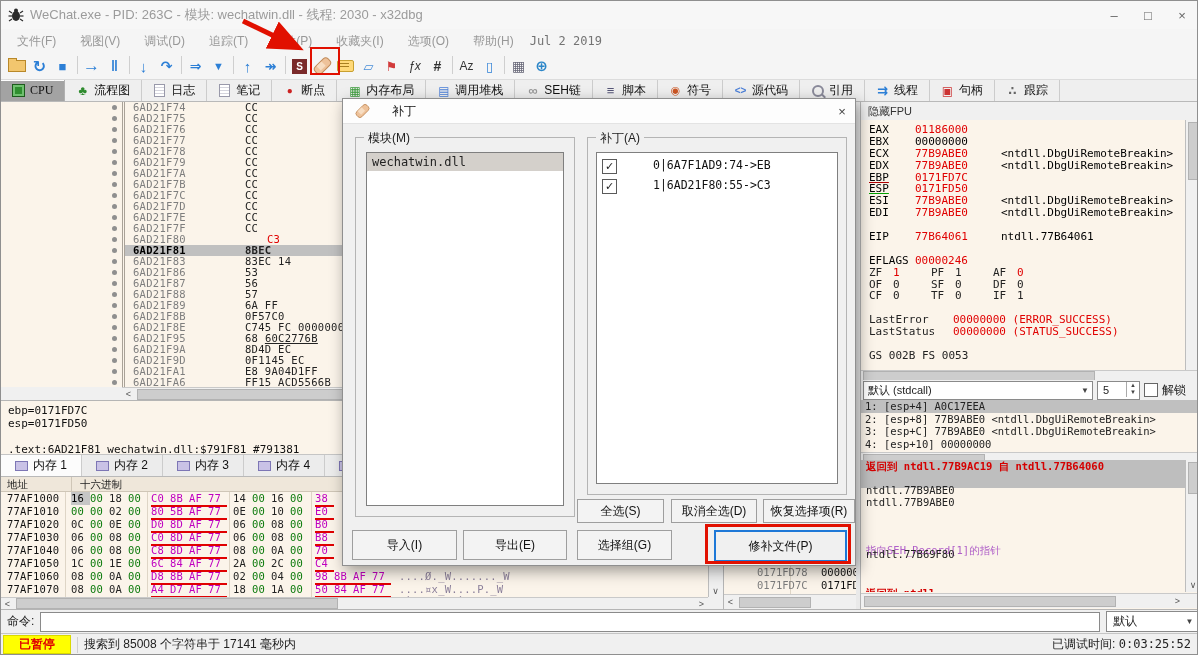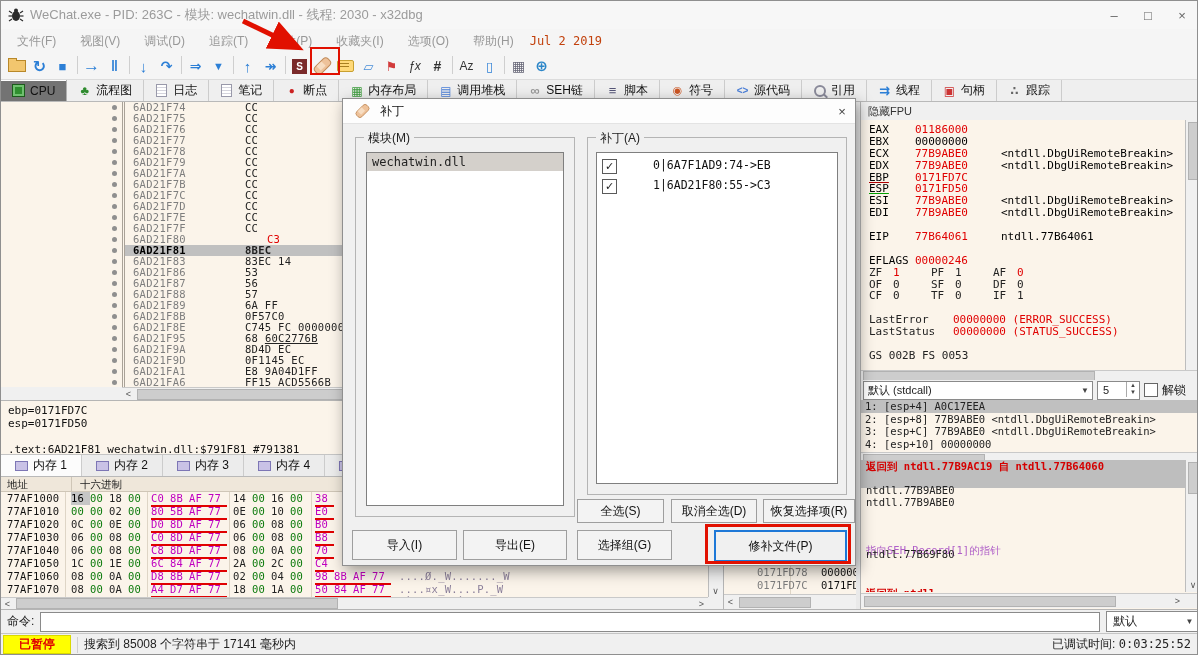--- a/index.html
+++ b/index.html
@@ -11,21 +11,21 @@
 
   
   #titlebar{left:0;top:0;width:1198px;height:28px;background:#f7f7f7;display:flex;align-items:center;}
   #titlebar .title{color:#9b9b9b;font-size:13px;margin-left:6px;}
   .winbtns{margin-left:auto;display:flex;}
   .winbtn{width:34px;height:24px;display:flex;align-items:center;justify-content:center;color:#666;font-size:13px;}
 
   
   #menubar{left:0;top:28px;width:1198px;height:24px;background:#f5f5f5;display:flex;align-items:center;padding-left:4px;}
   .menu-item{color:#989898;padding:3px 12px;}
-  .menu-date{color:#c2410c;font-family:"DejaVu Sans Mono",monospace;font-size:12px;margin-left:4px;}
+  .menu-date{color:#737373;font-family:"DejaVu Sans Mono",monospace;font-size:12px;margin-left:4px;}
 
   
   #toolbar{left:0;top:52px;width:1198px;height:27px;background:#f5f5f5;border-bottom:1px solid #dcdcdc;display:flex;align-items:center;padding-left:4px;}
   .tb-slot{width:23px;height:24px;display:flex;align-items:center;justify-content:center;flex:0 0 auto;}
   .tb-sep{width:6px;height:20px;flex:0 0 auto;display:flex;justify-content:center;}
   .tb-sep::after{content:'';width:1px;height:18px;background:#cfcfcf;}
   .i-folder{width:16px;height:10px;background:#f2c66e;border:1px solid #b8882a;position:relative;}
   .i-folder::before{content:'';position:absolute;top:-3px;left:-1px;width:7px;height:2px;background:#f2c66e;border:1px solid #b8882a;border-bottom:none;}
   .i-s{width:15px;height:15px;background:#7a2a2a;color:#fff;font-weight:bold;font-size:10px;display:flex;align-items:center;justify-content:center;}
   .i-bandaid{width:17px;height:8px;background:#eec29a;border:1px solid #c08a58;border-radius:4px;transform:rotate(-45deg);position:relative;}
@@ -33,21 +33,21 @@
   .i-comment{width:15px;height:10px;background:#ffd978;border:1px solid #c8a030;border-radius:2px;position:relative;}
   .i-comment::after{content:'';position:absolute;left:2px;top:2px;width:9px;height:1px;background:#a87f20;box-shadow:0 3px 0 #a87f20;}
   .i-mag{width:8px;height:8px;border:2px solid #8a8a9a;border-radius:50%;position:relative;display:inline-block;}
   .i-mag::after{content:'';position:absolute;width:5px;height:2px;background:#8a8a9a;transform:rotate(45deg);right:-4px;bottom:-2px;}
   .ti-cpu{width:11px;height:11px;background:#2f8f2f;border:1px solid #1c5c1c;box-shadow:inset 0 0 0 2px #6fc06f;}
   .ti-doc{width:9px;height:11px;background:repeating-linear-gradient(#fff,#fff 2px,#aab 3px);border:1px solid #99a;}
 
   
   #tabbar{left:0;top:79px;width:1198px;height:22px;background:#efefef;border-bottom:1px solid #b9b9b9;display:flex;align-items:stretch;}
   .tab{display:flex;align-items:center;gap:5px;padding:0 11px;border-right:1px solid #cccccc;color:#111;}
-  .tab.active{background:#737373;border-right:1px solid #b0b0b0;box-shadow:inset 0 1px 0 #fff;}
+  .tab.active{background:#a3a3a3;border-right:1px solid #b0b0b0;box-shadow:inset 0 1px 0 #fff;font-family:Liberation Serif, serif;}
   .tab .tico{display:inline-flex;align-items:center;justify-content:center;width:13px;}
 
   
   .pane{background:#fbf4ea;}
   #disasm{left:0;top:101px;width:855px;height:285px;overflow:hidden;}
   .dis-row{display:flex;height:11px;line-height:11px;font-family:"DejaVu Sans Mono",monospace;font-size:10.5px;letter-spacing:.3px;}
   .dis-gutter{width:121px;flex:0 0 auto;display:flex;align-items:center;border-right:3px double #a9a298;}
   .dis-dot{margin-left:auto;margin-right:5px;width:5px;height:5px;border-radius:50%;background:#8f8f8f;}
   .dis-main{flex:1;display:flex;}
   .dis-main.sel{background:#c0c0c0;font-weight:bold;}
@@ -139,21 +139,21 @@
   #cmd-drop .arr{margin-left:auto;font-size:8px;color:#444;padding-right:4px;}
   #statusbar{left:0;top:632px;width:1198px;height:22px;background:#f0f0f0;border-top:1px solid #c5c5c5;display:flex;align-items:center;}
   #st-state{margin-left:2px;width:66px;height:17px;background:#ffff00;color:#e00000;font-weight:bold;display:flex;align-items:center;justify-content:center;border:1px solid #d9d900;}
   .st-sep{width:1px;height:16px;background:#cfcfcf;margin:0 6px;}
   #st-time{margin-left:auto;margin-right:8px;color:#222;}
 
   
   #dialog{left:341px;top:97px;width:514px;height:468px;background:#f0f0f0;border:1px solid #8f8f8f;
           box-shadow:3px 5px 14px rgba(0,0,0,.38);z-index:10;}
   #dlg-title{position:absolute;left:0;top:0;width:100%;height:24px;background:#fdfdfd;border-bottom:1px solid #e3e3e3;display:flex;align-items:center;}
-  #dlg-title .txt{margin-left:8px;color:#111;}
+  #dlg-title .txt{margin-left:20px;color:#111;}
   #dlg-close{margin-left:auto;width:26px;height:22px;display:flex;align-items:center;justify-content:center;color:#444;font-size:13px;}
   .grp{position:absolute;border:1px solid #b4b4b4;}
   .grp-label{position:absolute;top:-8px;left:8px;background:#f0f0f0;padding:0 4px;color:#222;}
   .listbox{position:absolute;background:#fff;border:1px solid #7f7f7f;overflow:hidden;}
   .mod-item{height:18px;line-height:18px;padding-left:5px;font-family:"DejaVu Sans Mono",monospace;font-size:12px;}
   .mod-item.sel{background:#d4d0cb;}
   .patch-row{position:relative;height:20px;}
   .patch-check{position:absolute;left:5px;top:3px;width:13px;height:13px;background:#fff;border:1px solid #5a5a5a;
                display:flex;align-items:center;justify-content:center;font-size:11px;color:#222;line-height:11px;}
   .patch-text{position:absolute;left:56px;top:2px;font-family:"DejaVu Sans Mono",monospace;font-size:11.5px;color:#111;}

